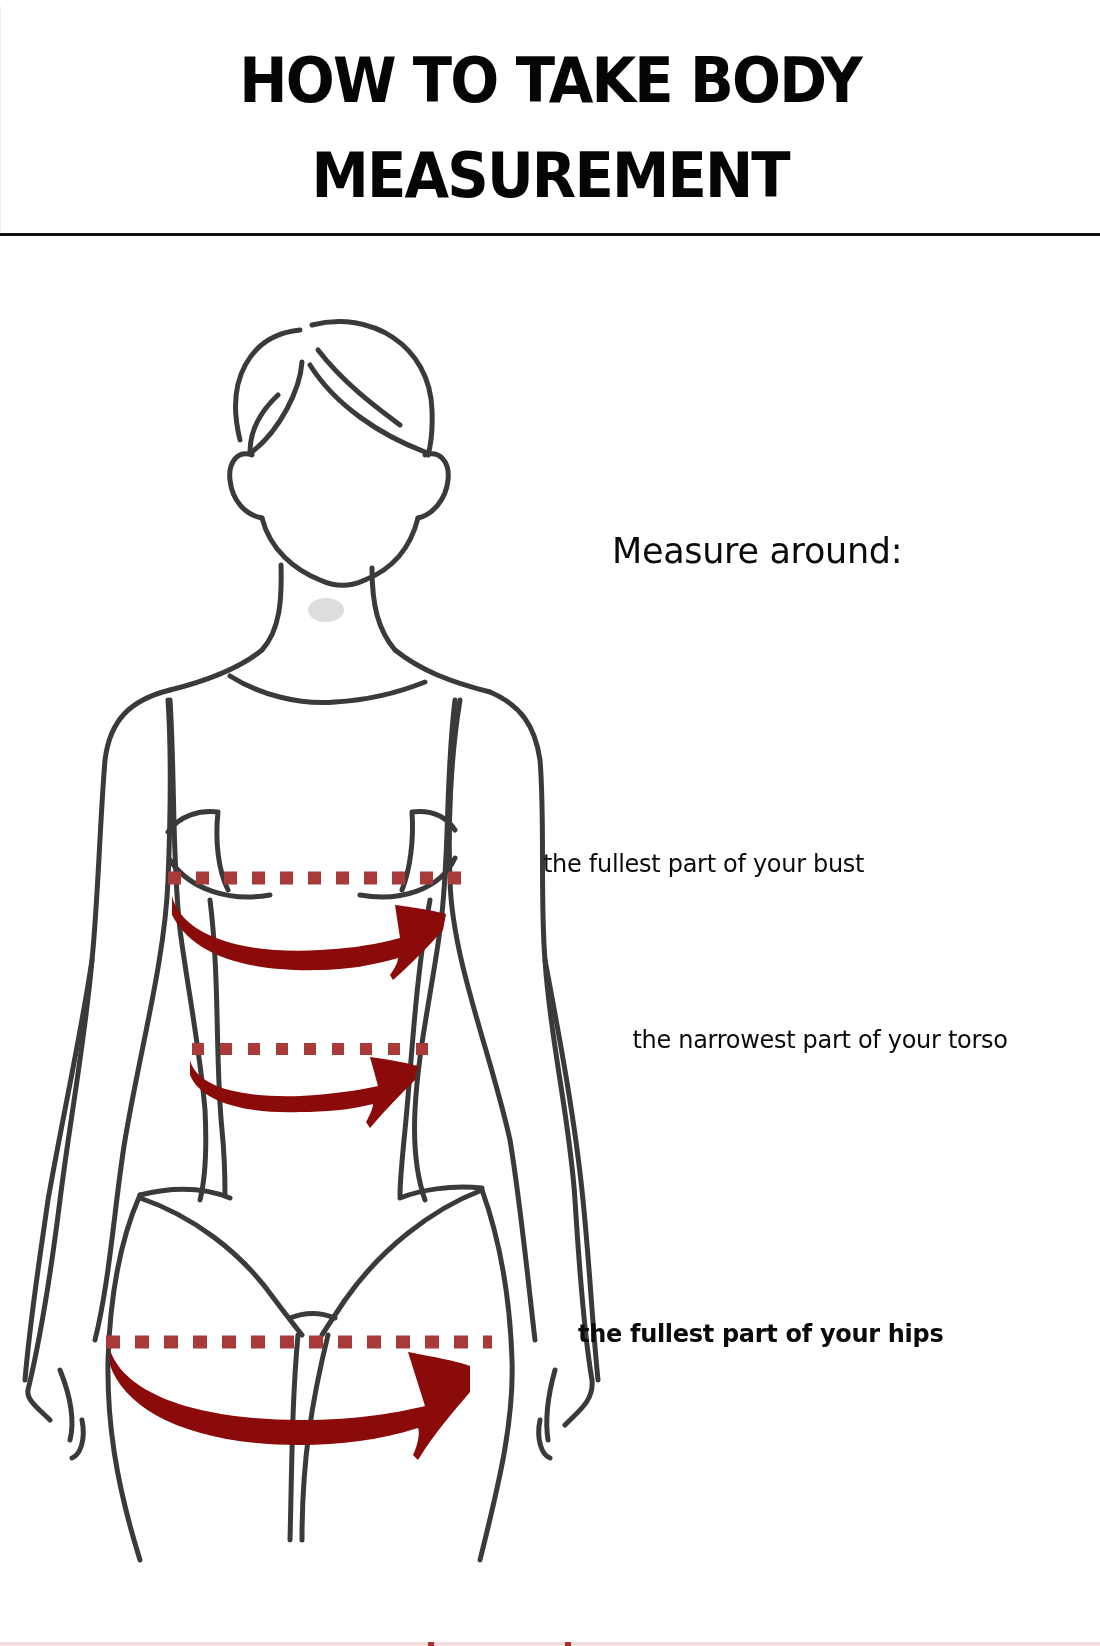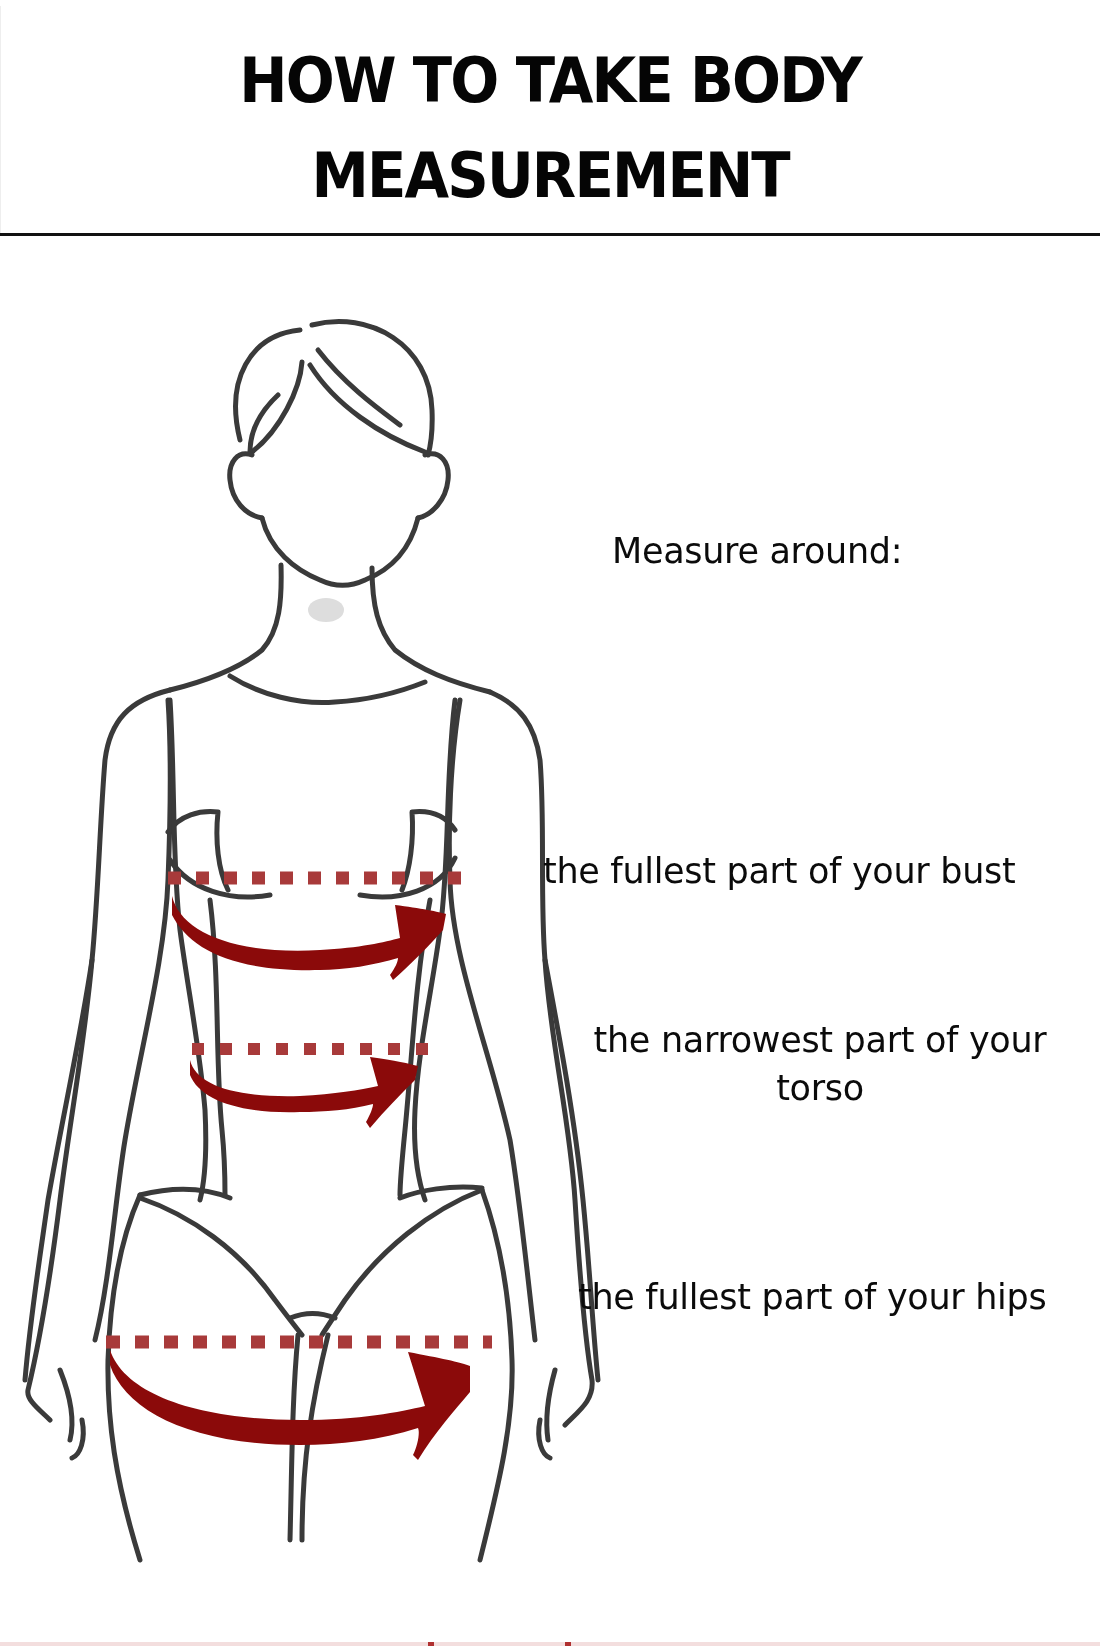--- a/index.html
+++ b/index.html
@@ -54,21 +54,21 @@
     }
     .figure {
       position: absolute;
       left: 0; top: 0;
       width: 1100px;
       height: 1646px;
     }
     .label {
       position: absolute;
       font-family: "DejaVu Sans", sans-serif;
-      font-size: 35px;
+      font-size: 24px;
       line-height: 1.2;
       color: #0b0b0b;
       white-space: nowrap;
       letter-spacing: -0.3px;
     }
     .measure-around {
       left: 612px;
       top: 530px;
       font-size: 35px;
     }
@@ -79,21 +79,22 @@
     .label-waist {
       left: 570px;
       top: 1016px;
       width: 500px;
       text-align: center;
       white-space: normal;
       line-height: 48px;
     }
     .label-hips {
       left: 578px;
-      top: 1276px;
+      top: 1320px;
+      font-weight: bold;
     }
     .bottom-strip {
       position: absolute;
       left: 0;
       top: 1642px;
       width: 1100px;
       height: 4px;
       background: #f3dede;
     }
     .bottom-mark {

